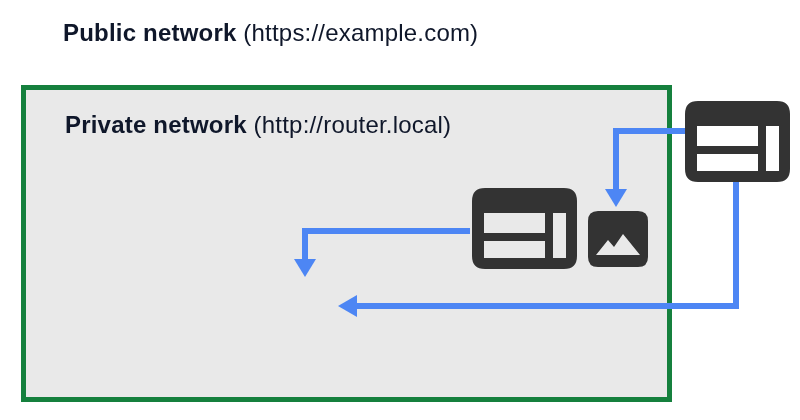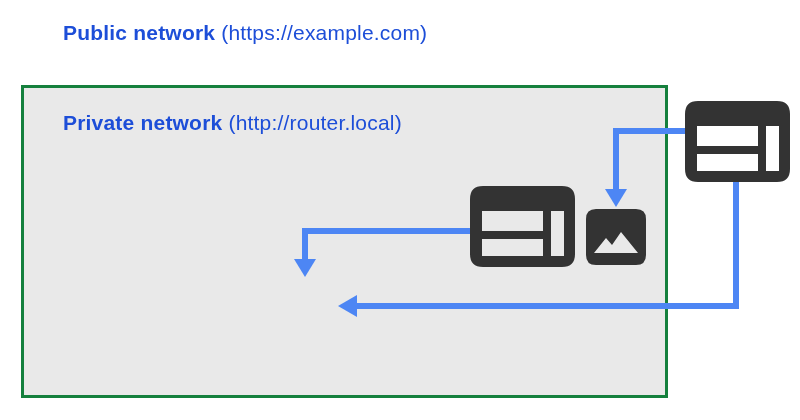--- a/index.html
+++ b/index.html
@@ -9,34 +9,34 @@
     font-family: "Liberation Sans", sans-serif;
     overflow: hidden;
   }
   .canvas {
     position: relative;
     width: 800px; height: 420px;
     background: #ffffff;
   }
   .net-label {
     position: absolute;
-    font-size: 21px;
+    font-size: 24px;
     line-height: 25px;
-    color: #1d4ed8;
+    color: #0f172a;
     letter-spacing: 0.2px;
     white-space: nowrap;
   }
   .net-label .name { font-weight: 700; }
   .net-label .url  { font-weight: 400; }
 
   .public-label { left: 63px; top: 20px; }
 
   .box {
     position: absolute;
-    border: 3px solid #15803d;
+    border: 5px solid #15803d;
   }
   .private-box {
     left: 21px; top: 85px;
     width: 641px; height: 307px;
     background: #e9e9e9;
   }
   .private-label { left: 39px; top: 22px; }
 
   .local-box {
     left: 21px; top: 79px;

